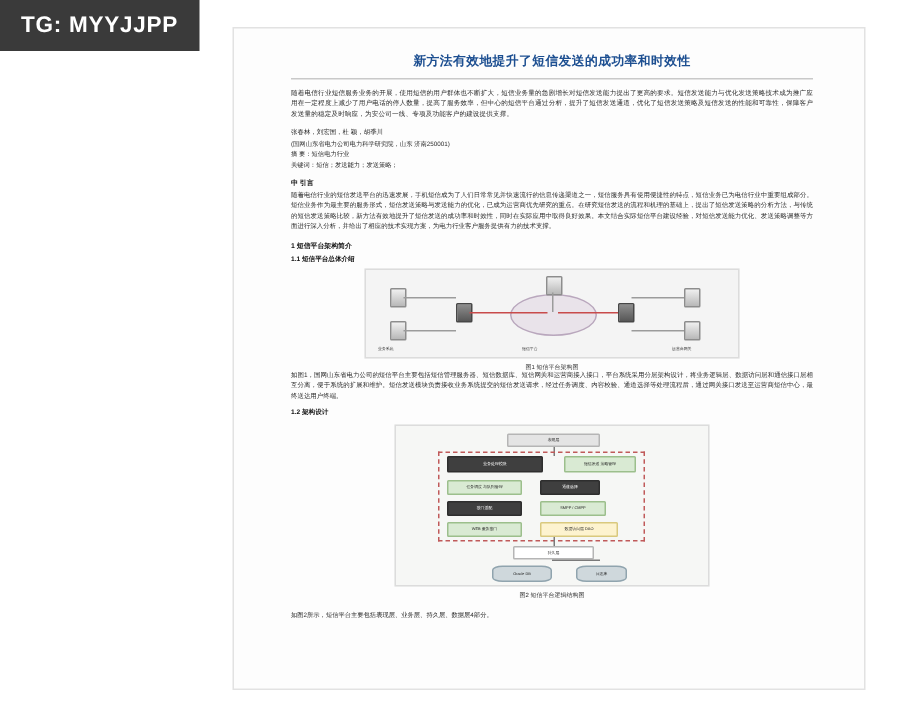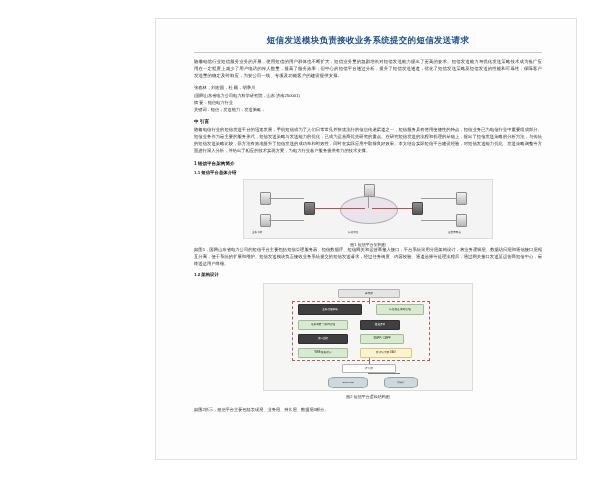--- a/index.html
+++ b/index.html
@@ -255,21 +255,21 @@
   }
 </style>
 </head>
 <body>
 
 <div class="page-shell">
 
   <div class="doc">
     <div class="doc-inner">
 
-      <div class="title">短信发送模块负责接收业务系统提交的短信发送请求</div>
+      <div class="title">新方法有效地提升了短信发送的成功率和时效性</div>
 
       <div class="rule"></div>
 
       <div class="abstract">随着电信行业短信服务业务的开展，使用短信的用户群体也不断扩大，短信业务量的急剧增长对短信发送能力提出了更高的要求。短信发送能力与优化发送策略技术成为推广应用在一定程度上减少了用户电话的停人数量，提高了服务效率，但中心的短信平台通过分析，提升了短信发送通道，优化了短信发送策略及短信发送的性能和可靠性，保障客户发送量的稳定及时响应，为安公司一线、专项及功能客户的建设提供支撑。</div>
 
       <div class="authors">张春林，刘宏国，杜 颖，胡季川</div>
       <div class="meta-line">(国网山东省电力公司电力科学研究院，山东 济南250001)</div>
       <div class="kv">摘 要：短信电力行业</div>
       <div class="kv">关键词：短信；发送能力；发送策略；</div>
 
@@ -336,14 +336,15 @@
 
         <div class="arrow-h" style="left:104px; top:89px; width:32px;"></div>
       </div>
       <div class="fig-caption">图2 短信平台逻辑结构图</div>
 
       <div class="footer-note">如图2所示，短信平台主要包括表现层、业务层、持久层、数据层4部分。</div>
 
     </div>
   </div>
 
+  <div class="tg-badge">TG: MYYJJPP</div>
 
 </div>
 
 </body></html>

